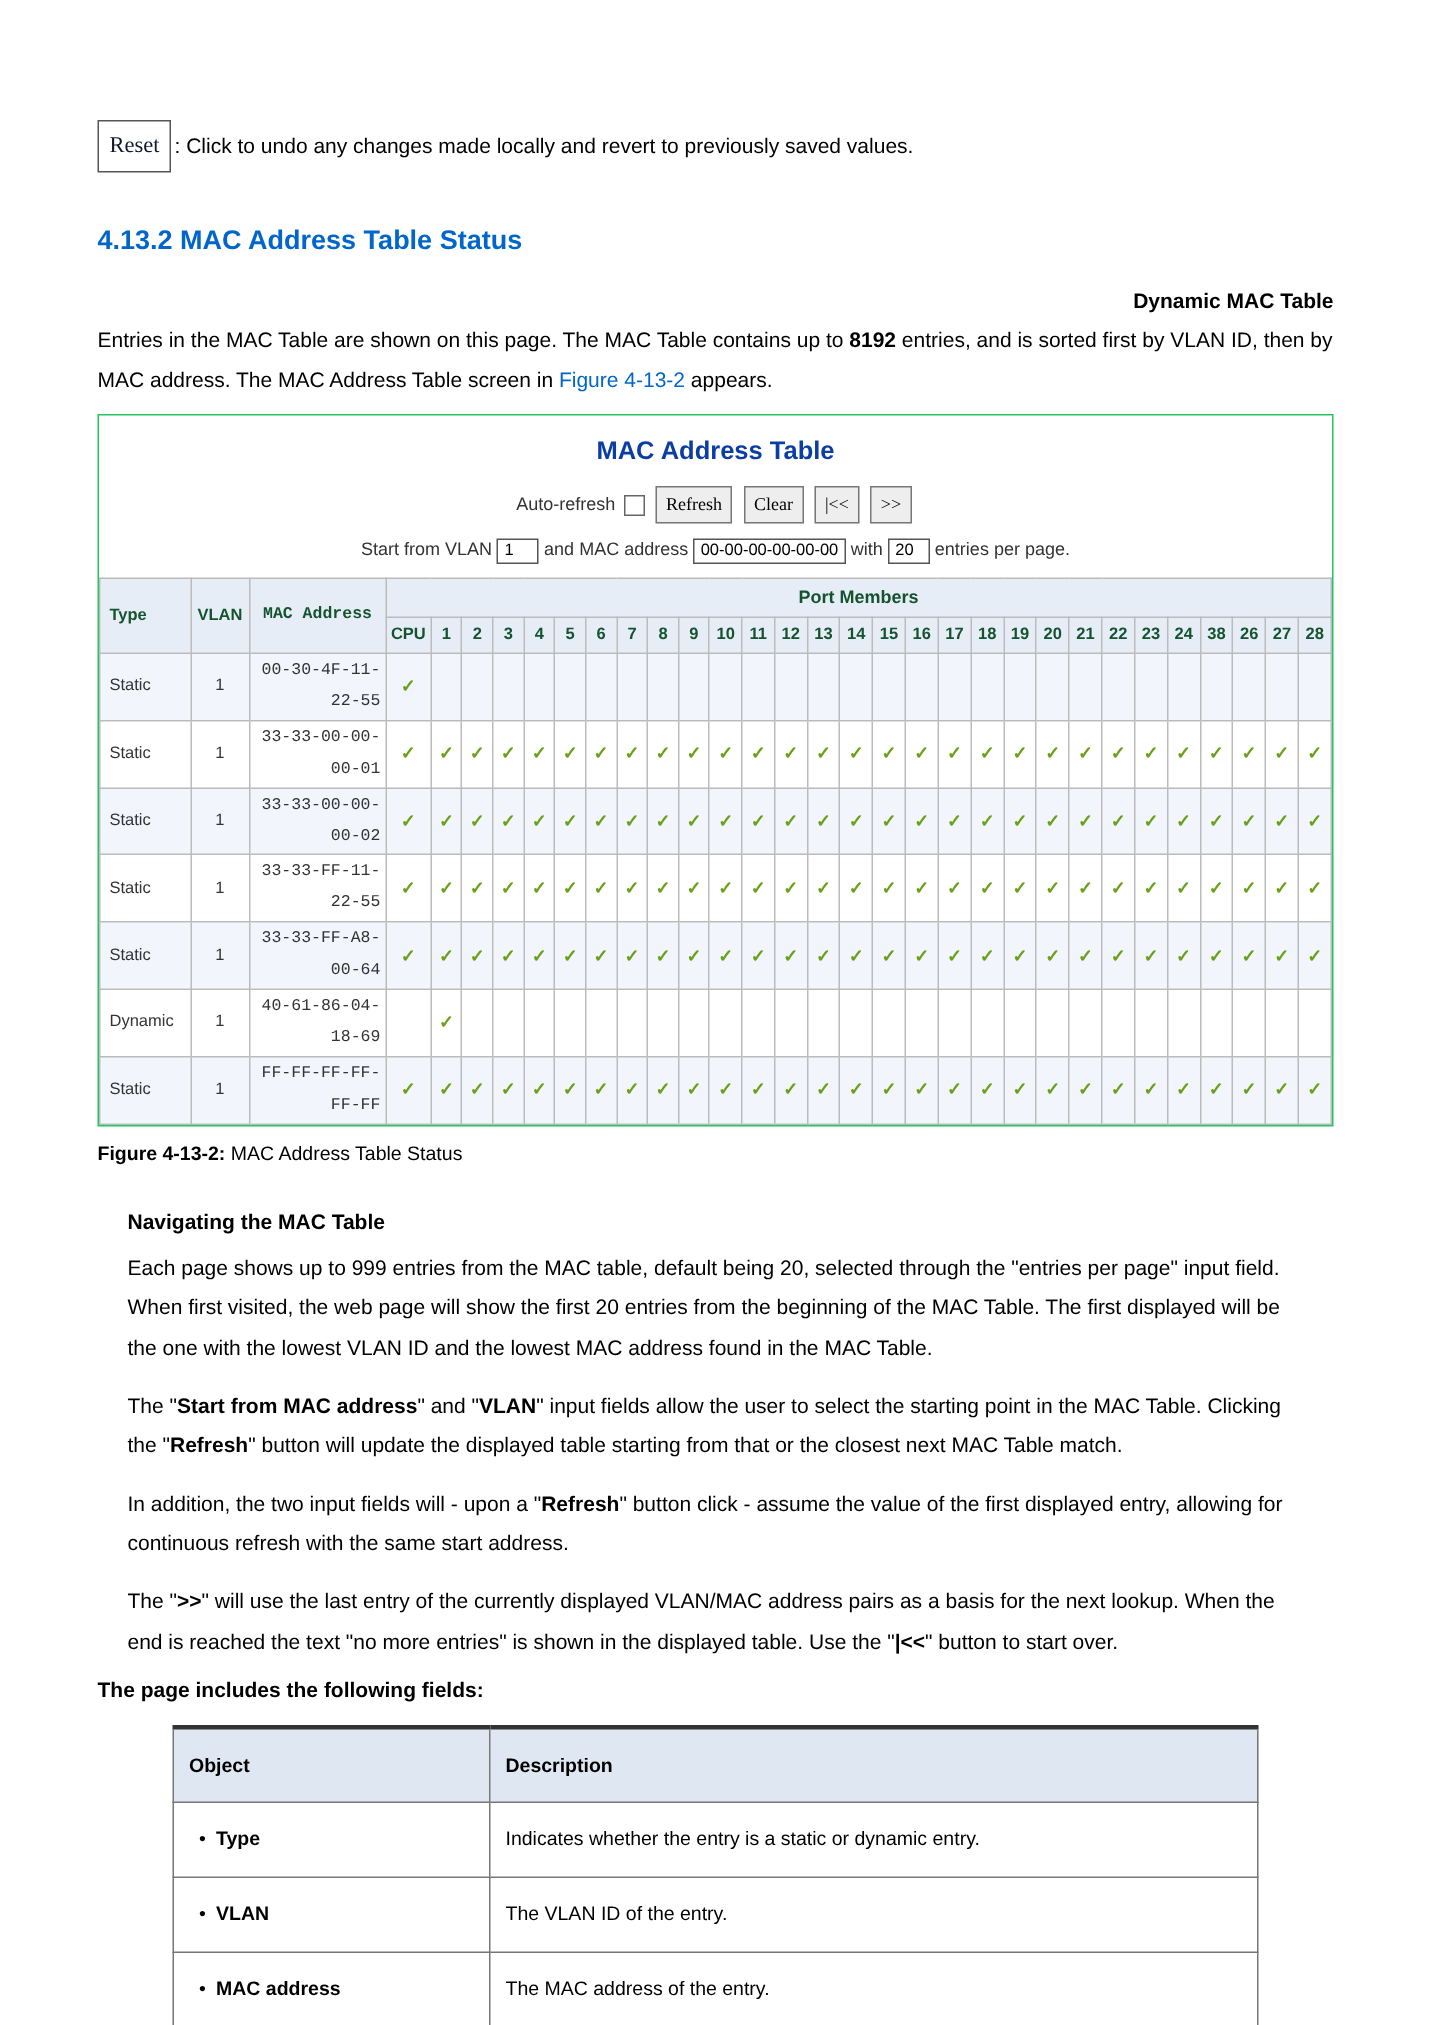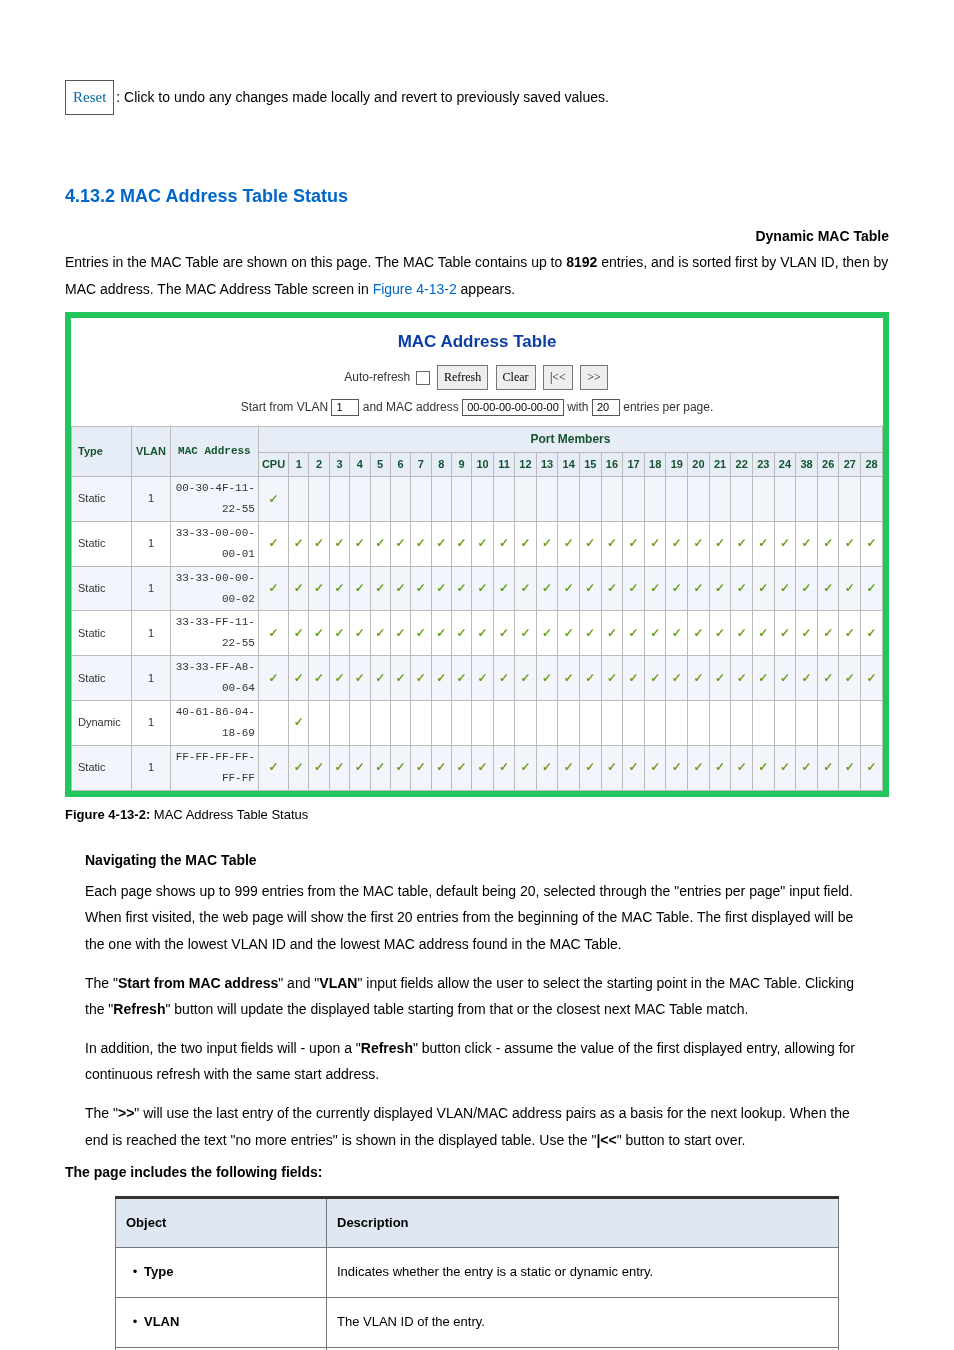--- a/index.html
+++ b/index.html
@@ -23,36 +23,36 @@
     border: 1px solid #555;
     padding: 0 1px;
     margin-right: 2px;
     background: #fff;
   }
   .reset-btn {
     display: inline-block;
     font-family: Georgia, 'Times New Roman', serif;
     font-size: 15px;
     padding: 2px 6px;
-    color: #0369a1;
+    color: #0f172a;
   }
   .row-reset {
     display: flex;
     align-items: center;
   }
   .section-heading {
     font-size: 18px;
     font-weight: bold;
-    margin-top: 64px;
+    margin-top: 28px;
     margin-bottom: 10px;
   }
   .link { color: #0066cc; }
   .fig-link { color: #0066cc; text-align: center; }
   .screenshot {
-    border: 6px solid #22c55e;
+    border: 1px solid #22c55e;
     margin-top: 10px;
   }
   .shot-title {
     text-align: center;
     color: #0b3ea5;
     font-size: 17px;
     font-weight: bold;
     padding: 8px 0 6px 0;
     font-family: Arial, Helvetica, sans-serif;
   }

